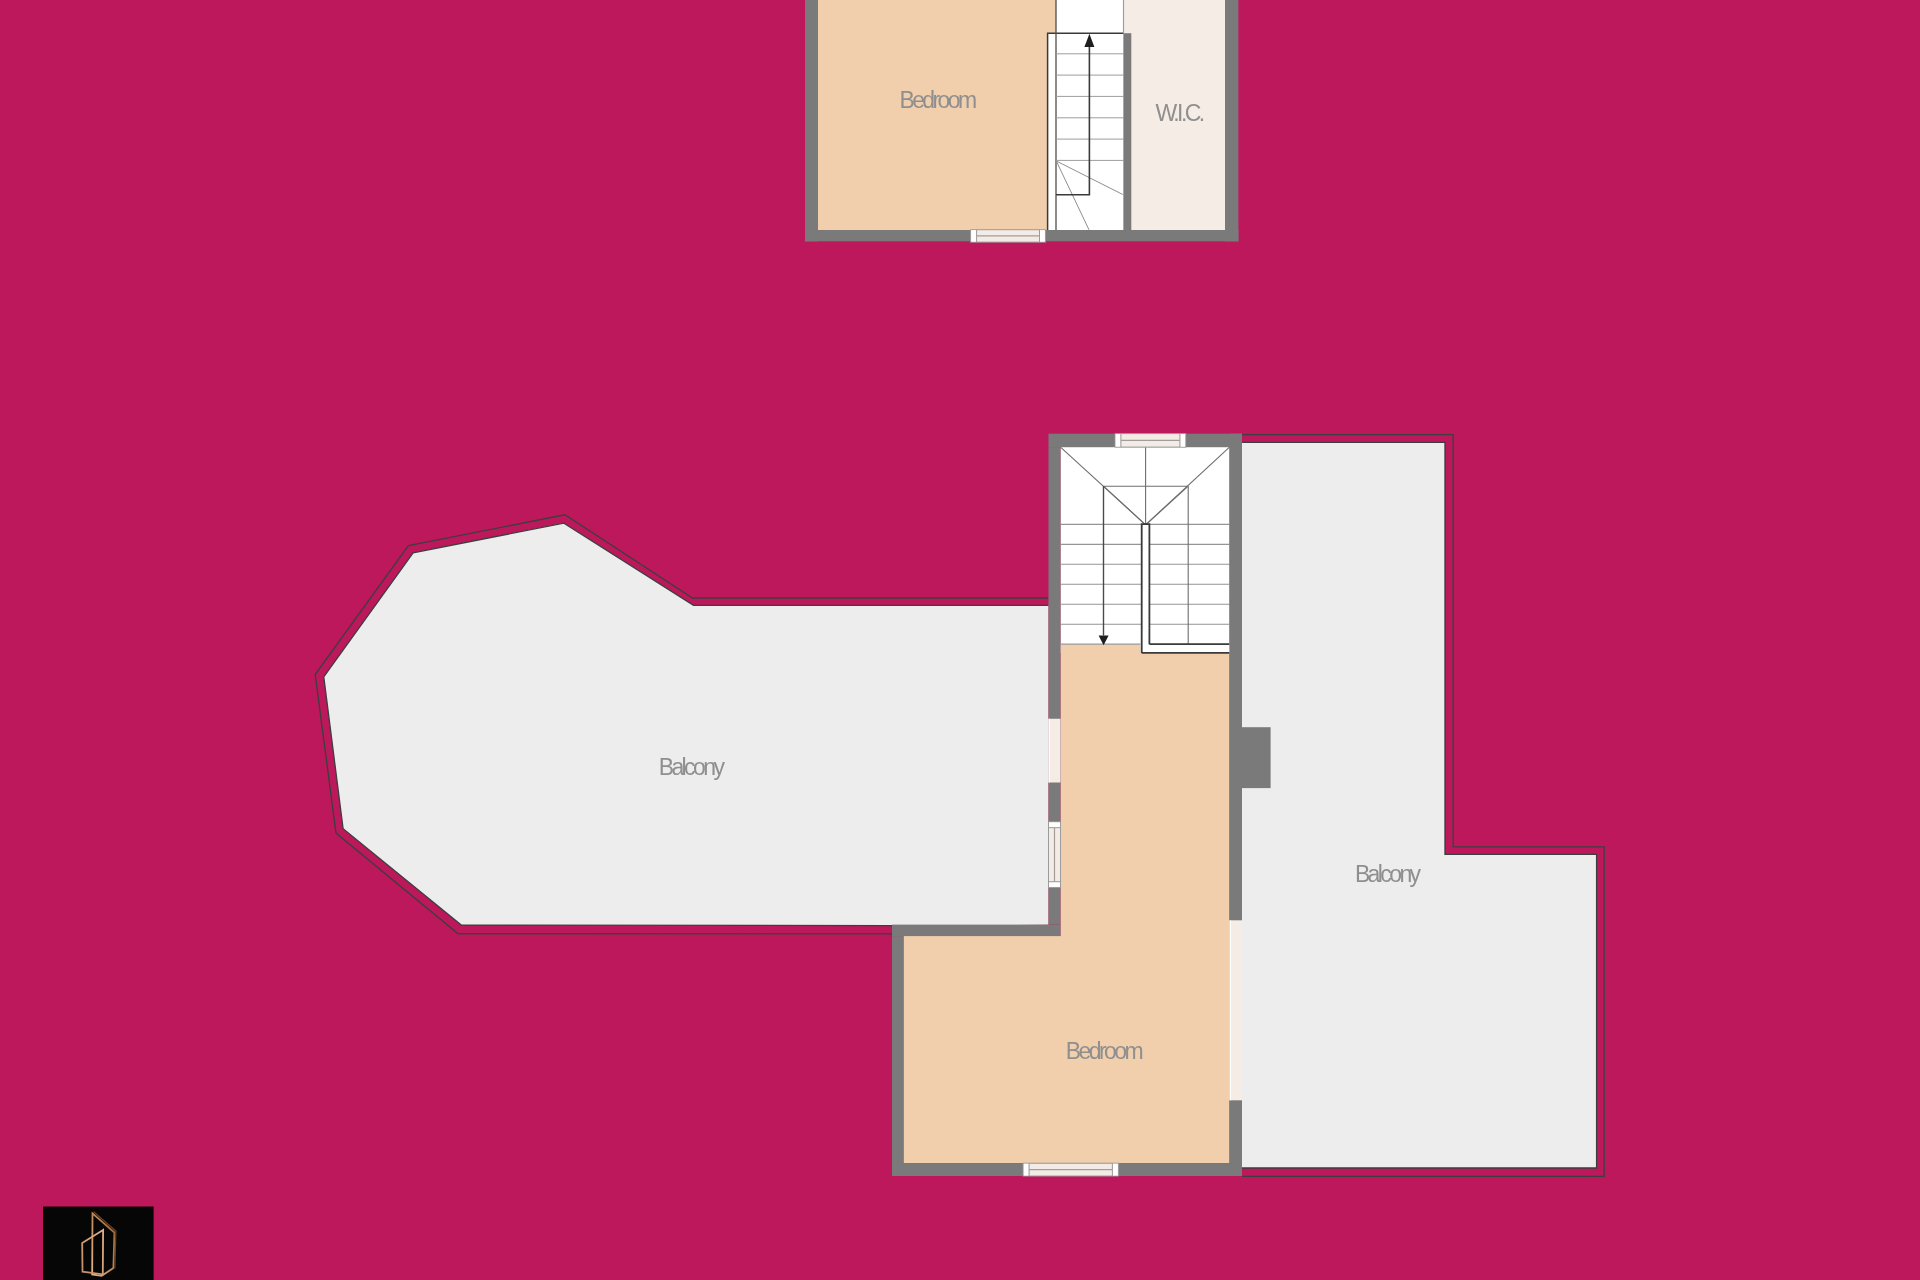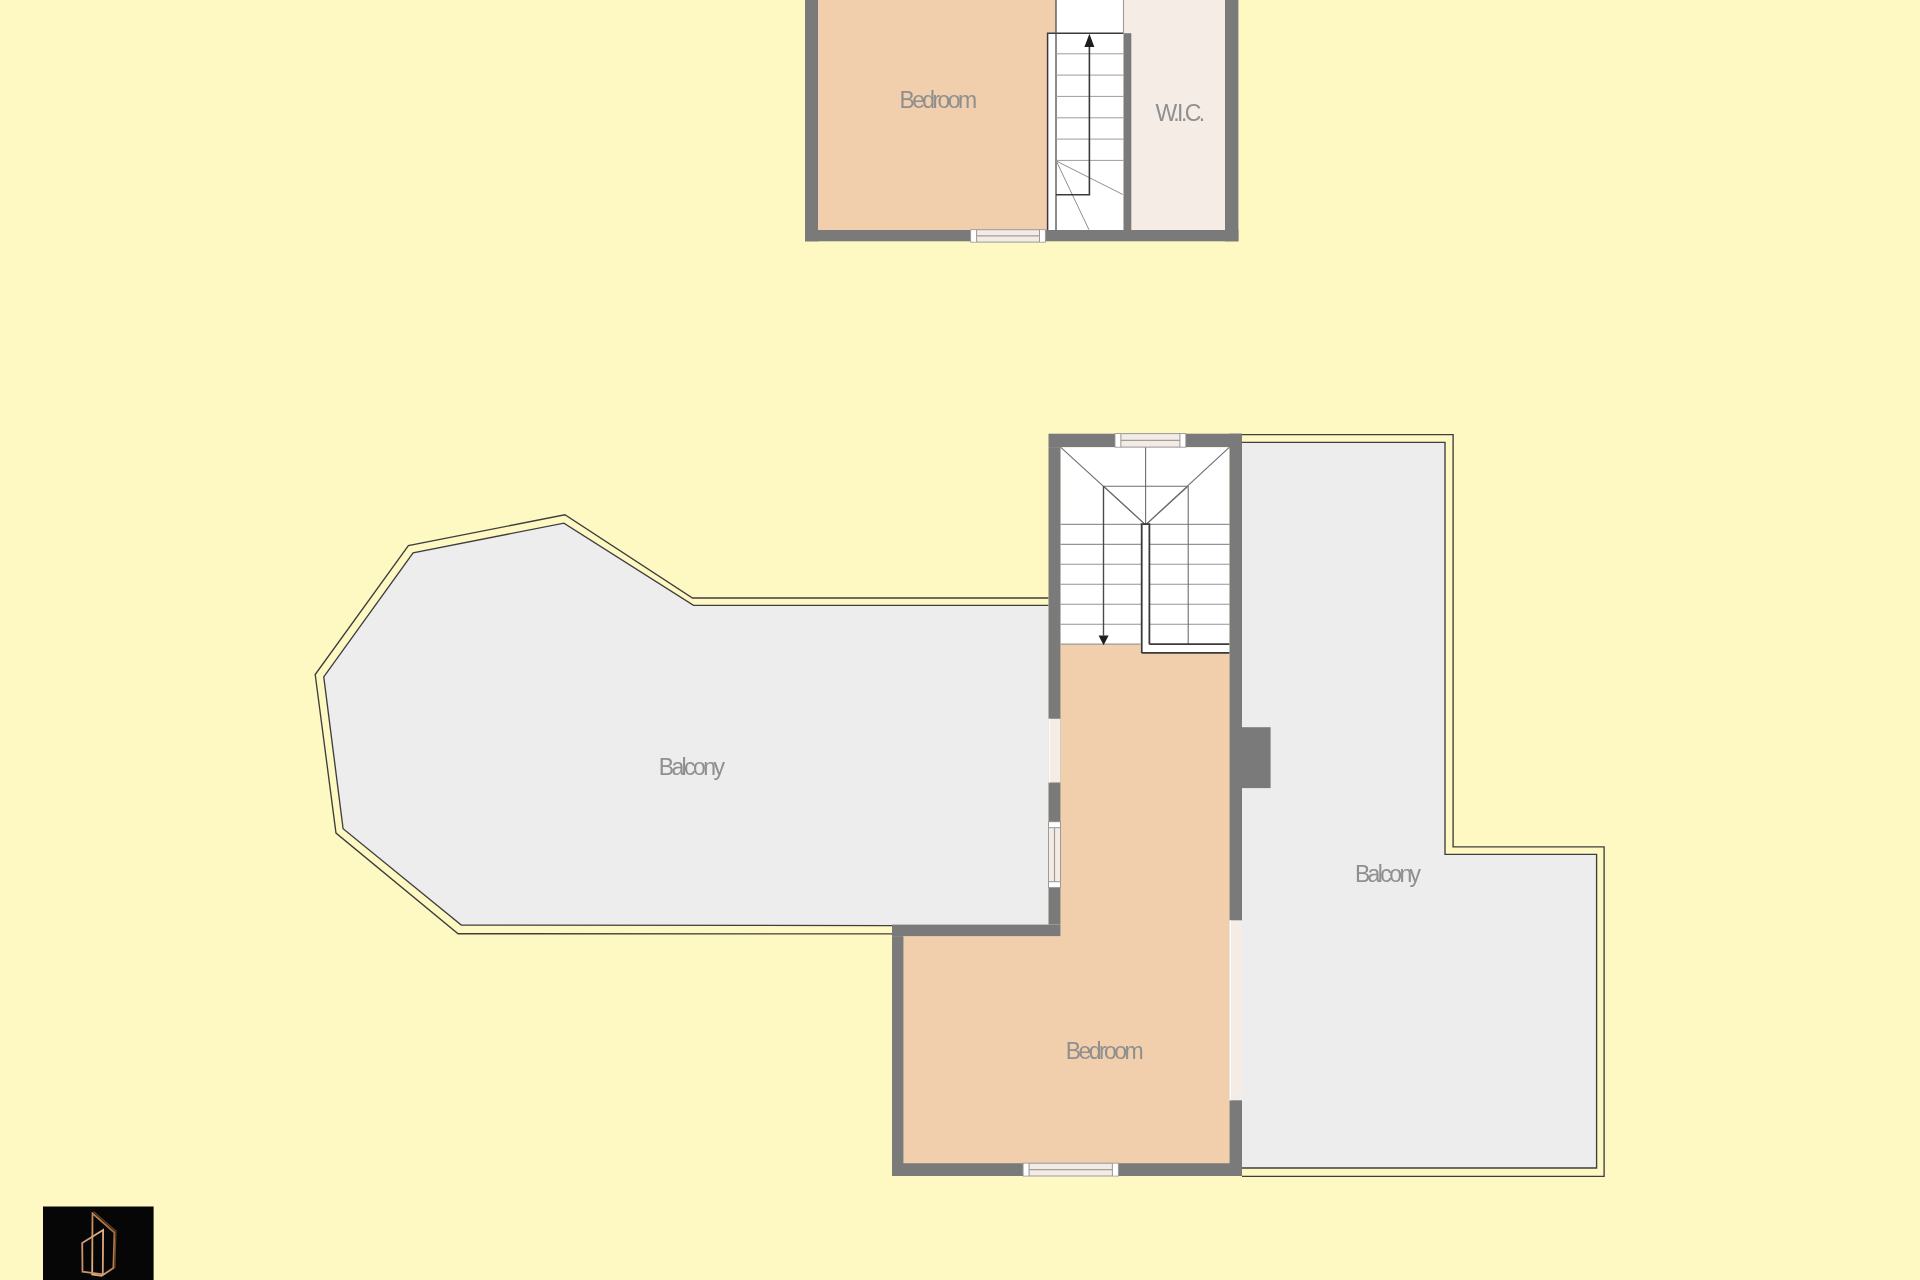--- a/index.html
+++ b/index.html
@@ -1,16 +1,16 @@
 <!DOCTYPE html>
 <html><head>
 <meta charset="utf-8">
 <style>
   html,body{margin:0;padding:0;background:#ffffff;}
-  .page{position:relative;width:1920px;height:1280px;overflow:hidden;background:#fef9c3;
+  .page{position:relative;width:1920px;height:1280px;overflow:hidden;background:#be185d;
         font-family:"Liberation Sans", sans-serif;}
   svg{position:absolute;left:0;top:0;}
 </style>
 </head>
 <body>
 <div class="page">
 <svg width="1920" height="1280" viewBox="0 0 1920 1280">
 
   <g>
 

